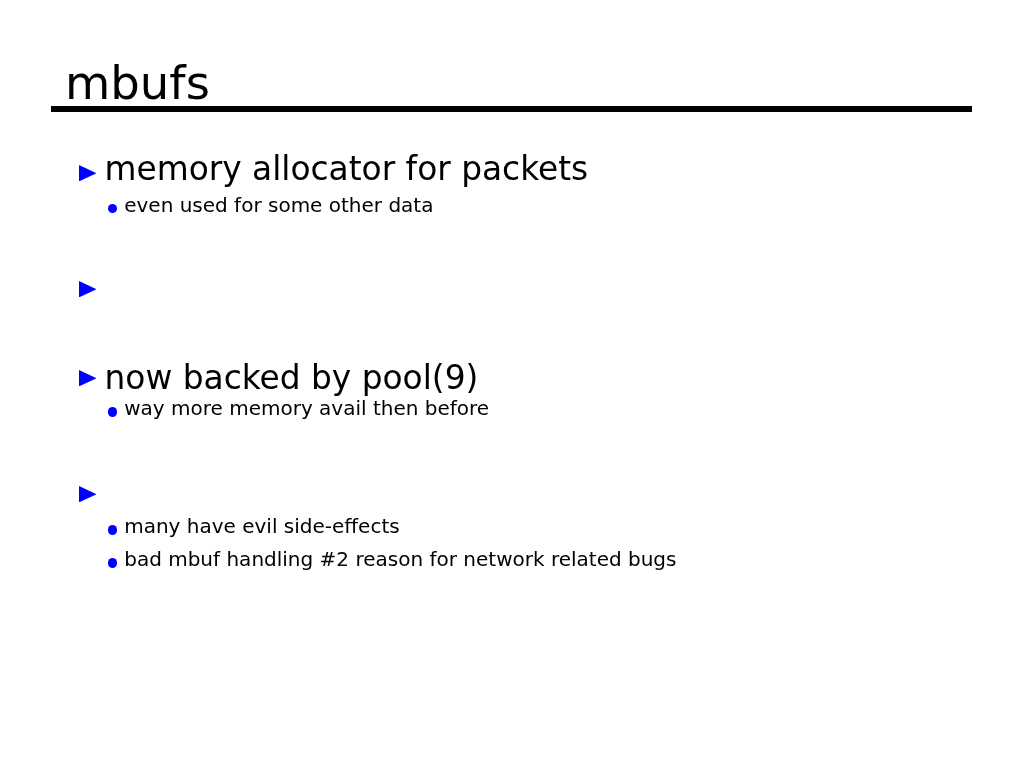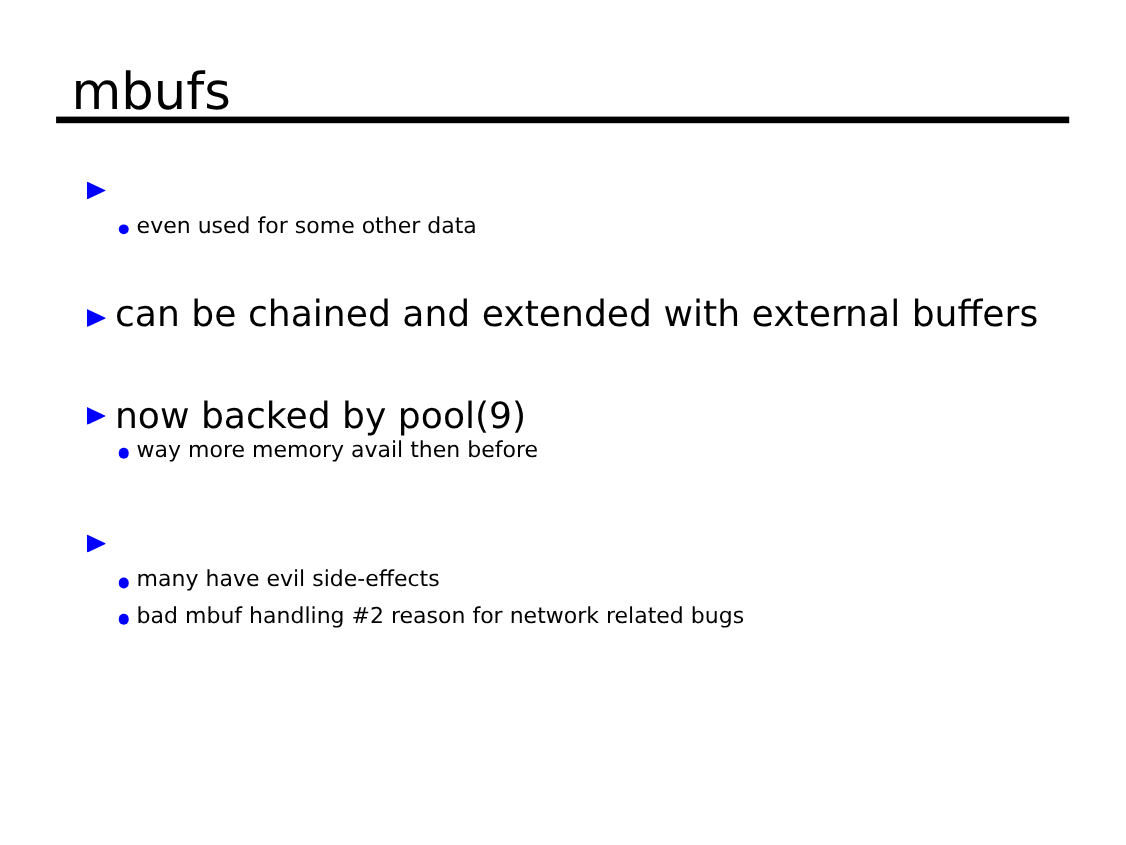--- a/index.html
+++ b/index.html
@@ -66,28 +66,28 @@
 </head>
 <body>
 
 <div class="slide">
   <div class="slide-title">mbufs</div>
   <div class="title-rule"></div>
 
   <svg class="tri" style="top:164.6px" viewBox="0 0 17.4 16.4">
       <polygon points="0,0 17.4,8.2 0,16.4" fill="#0000ff"></polygon>
     </svg>
+  <div class="lvl1-text" style="top:150.0px">memory allocator for packets</div>
 
   <div class="dot" style="top:203.5px"></div>
   <div class="lvl2-text" style="top:193.5px">even used for some other data</div>
 
   <svg class="tri" style="top:280.6px" viewBox="0 0 17.4 16.4">
       <polygon points="0,0 17.4,8.2 0,16.4" fill="#0000ff"></polygon>
     </svg>
-  <div class="lvl1-text" style="top:266.0px">can be chained and extended with external buffers</div>
 
   <svg class="tri" style="top:370.1px" viewBox="0 0 17.4 16.4">
       <polygon points="0,0 17.4,8.2 0,16.4" fill="#0000ff"></polygon>
     </svg>
   <div class="lvl1-text" style="top:359px">now backed by pool(9)</div>
 
   <div class="dot" style="top:407.2px"></div>
   <div class="lvl2-text" style="top:397.2px">way more memory avail then before</div>
 
   <svg class="tri" style="top:485.6px" viewBox="0 0 17.4 16.4">

